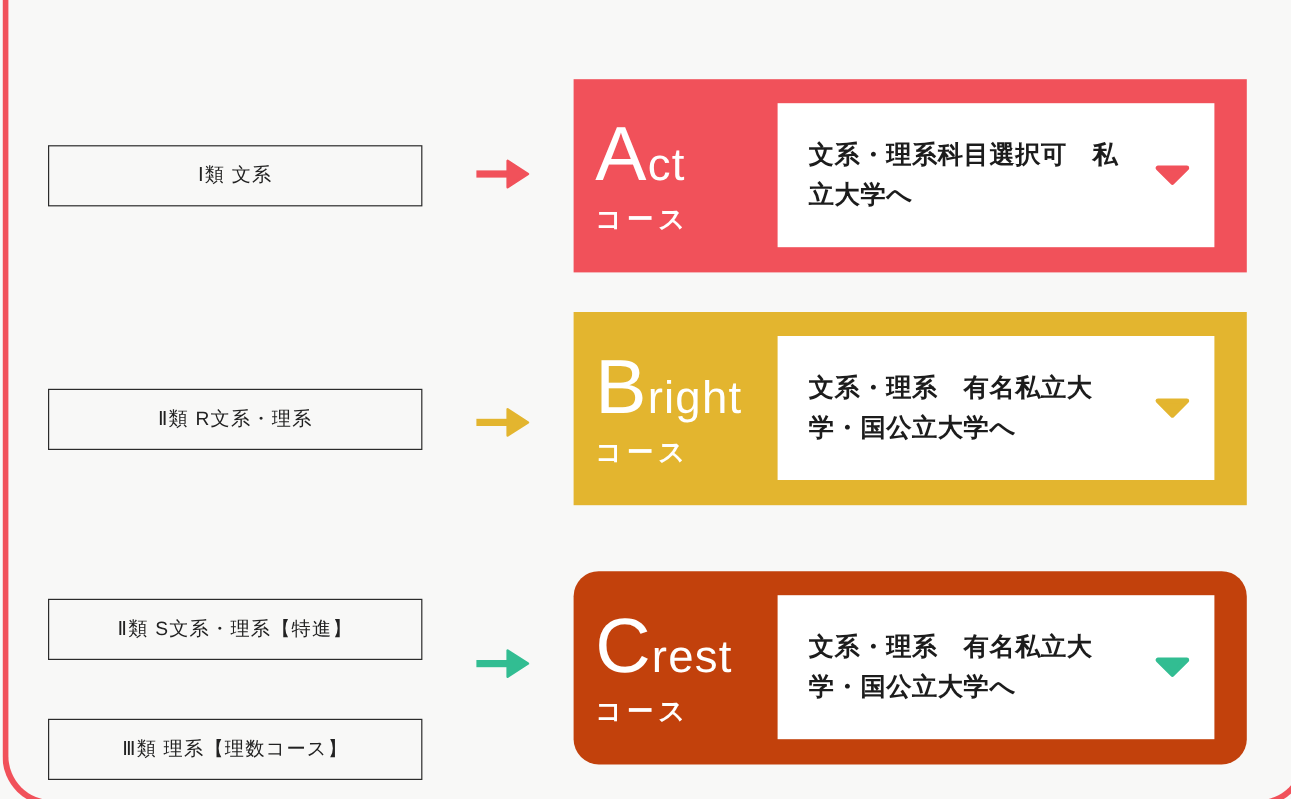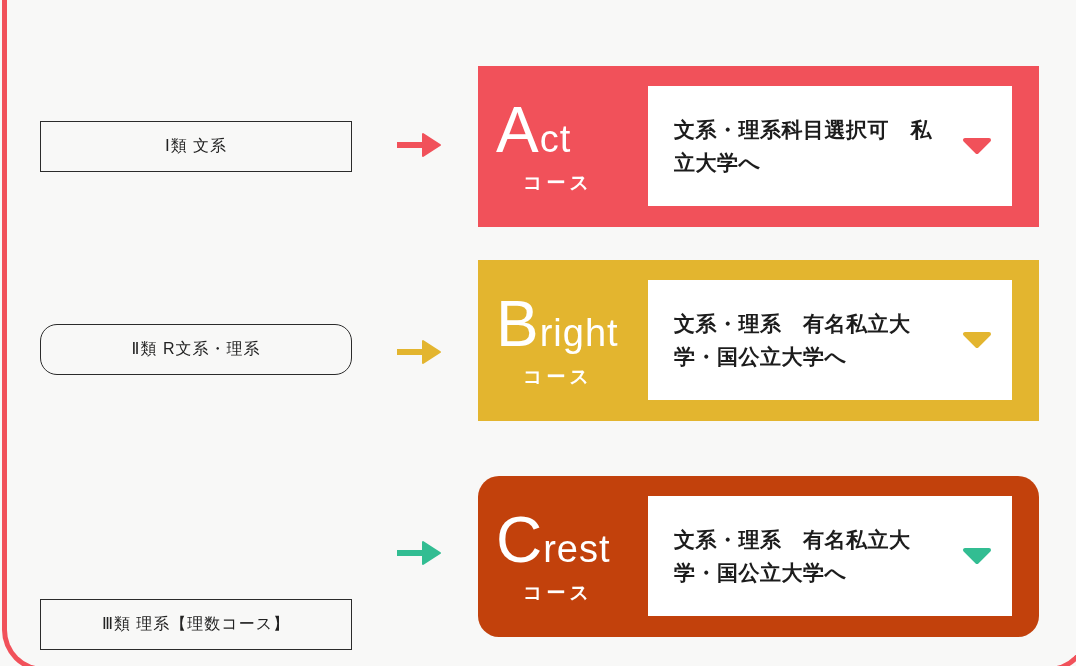--- a/index.html
+++ b/index.html
@@ -73,25 +73,24 @@
     line-height: 1.05;
     font-weight: 400;
     letter-spacing: 1px;
     color: #ffffff;
   }
   .course-name::first-letter {
     font-size: 64px;
   }
   .course-suffix {
     margin-top: 6px;
-    font-size: 19px;
+    font-size: 22px;
     font-weight: bold;
     letter-spacing: 4px;
     color: #ffffff;
-    margin-left: 27px;
   }
   .course-desc {
     position: absolute;
     left: 170px;
     top: 20px;
     width: 364px;
     height: 120px;
     background: #ffffff;
     box-sizing: border-box;
     padding: 0 25px 0 26px;
@@ -143,21 +142,21 @@
       <div class="desc-line">文系・理系科目選択可　私</div>
       <div class="desc-line">立大学へ</div>
       <div class="triangle" style="color: rgb(241, 81, 90);">
         <svg width="30" height="18" viewBox="0 0 30 18">
           <polygon points="3,3 27,3 15,15" fill="currentColor" stroke="currentColor" stroke-width="4" stroke-linejoin="round"></polygon>
         </svg>
       </div>
     </div>
   </div>
 
-  <div class="track-box" style="top:324px;border-radius:17px;">
+  <div class="track-box" style="top:324px;">
     <span>Ⅱ類 R文系・理系</span>
   </div>
   <div class="arrow" style="top: 338px; color: rgb(227, 181, 47);">
     <svg width="46" height="28" viewBox="0 0 46 28">
       <rect x="1" y="11" width="27" height="6" fill="currentColor"></rect>
       <polygon points="27,3 27,25 44,14" fill="currentColor" stroke="currentColor" stroke-width="2" stroke-linejoin="round"></polygon>
     </svg>
   </div>
   <div class="course-card" style="top: 260px; background-color: rgb(227, 181, 47);">
     <div class="course-head">
@@ -168,20 +167,23 @@
       <div class="desc-line">文系・理系　有名私立大</div>
       <div class="desc-line">学・国公立大学へ</div>
       <div class="triangle" style="color: rgb(227, 181, 47);">
         <svg width="30" height="18" viewBox="0 0 30 18">
           <polygon points="3,3 27,3 15,15" fill="currentColor" stroke="currentColor" stroke-width="4" stroke-linejoin="round"></polygon>
         </svg>
       </div>
     </div>
   </div>
 
+  <div class="track-box" style="top:499px;">
+    <span>Ⅱ類 S文系・理系【特進】</span>
+  </div>
   <div class="track-box" style="top:557px;margin-top:42px;">
     <span>Ⅲ類 理系【理数コース】</span>
   </div>
   <div class="arrow" style="top: 539px; color: rgb(50, 189, 146);">
     <svg width="46" height="28" viewBox="0 0 46 28">
       <rect x="1" y="11" width="27" height="6" fill="currentColor"></rect>
       <polygon points="27,3 27,25 44,14" fill="currentColor" stroke="currentColor" stroke-width="2" stroke-linejoin="round"></polygon>
     </svg>
   </div>
   <div class="course-card" style="top: 476px; background-color: #c2410c; border-radius: 21px;">

